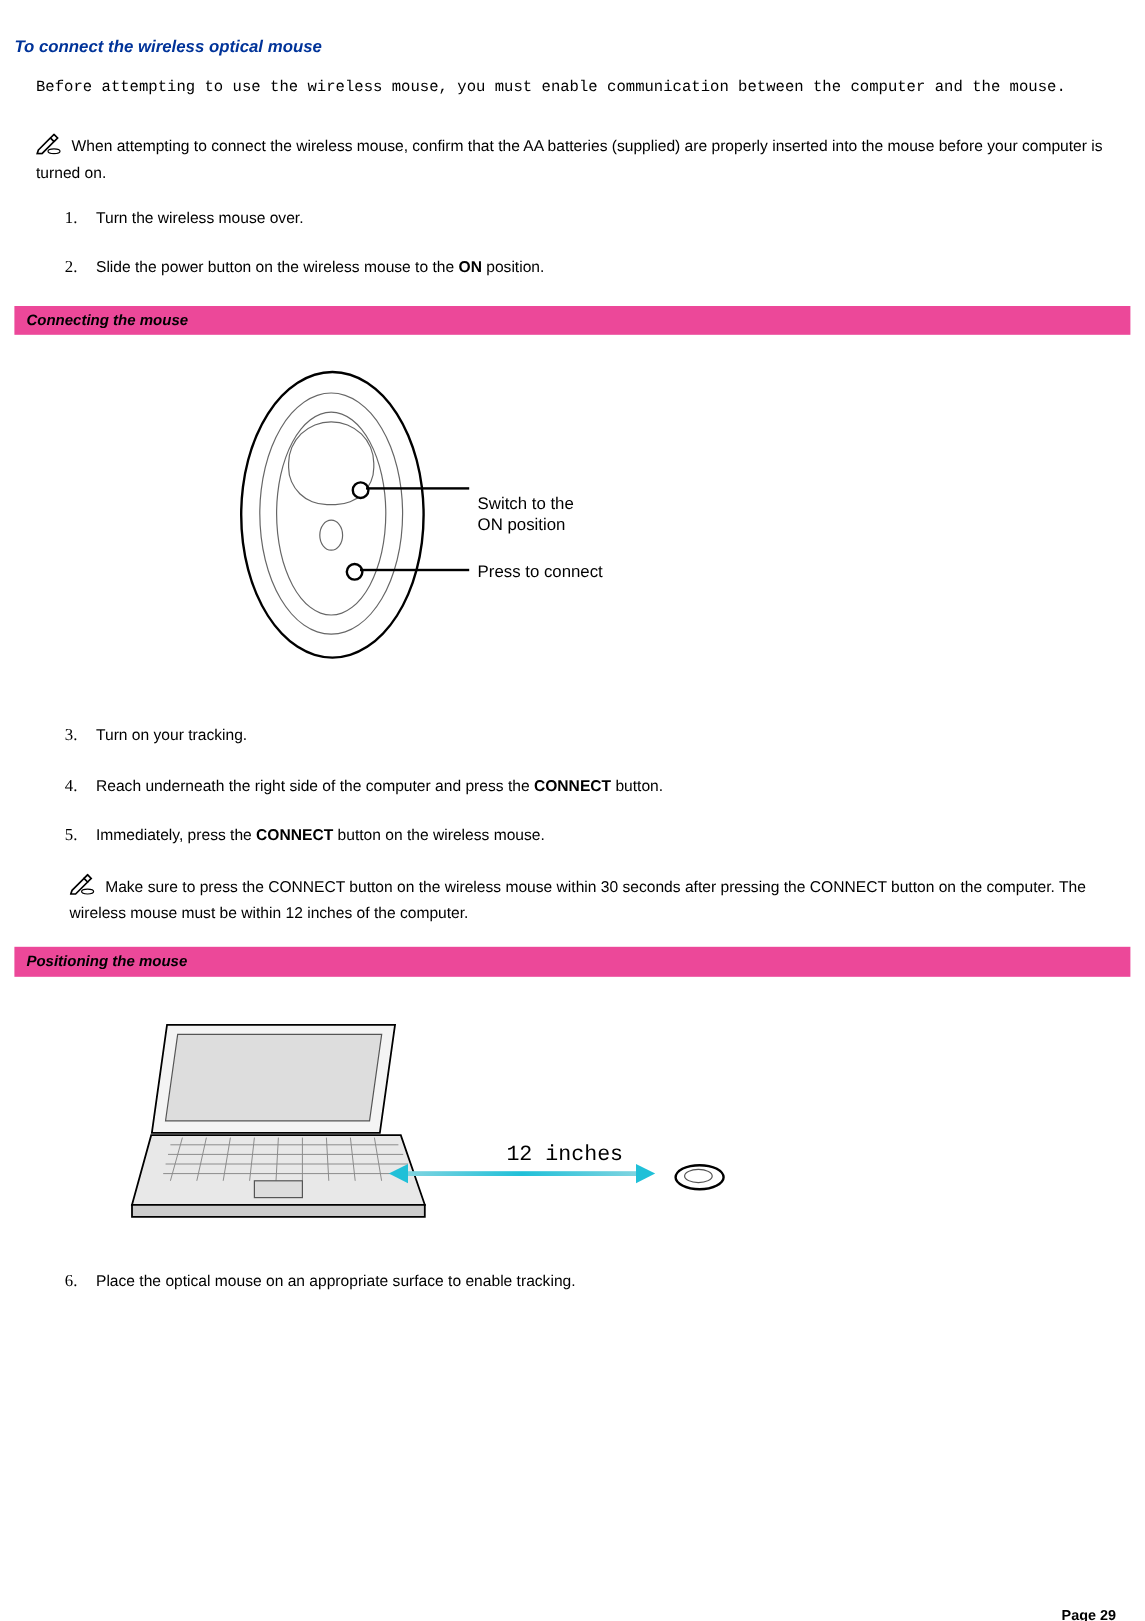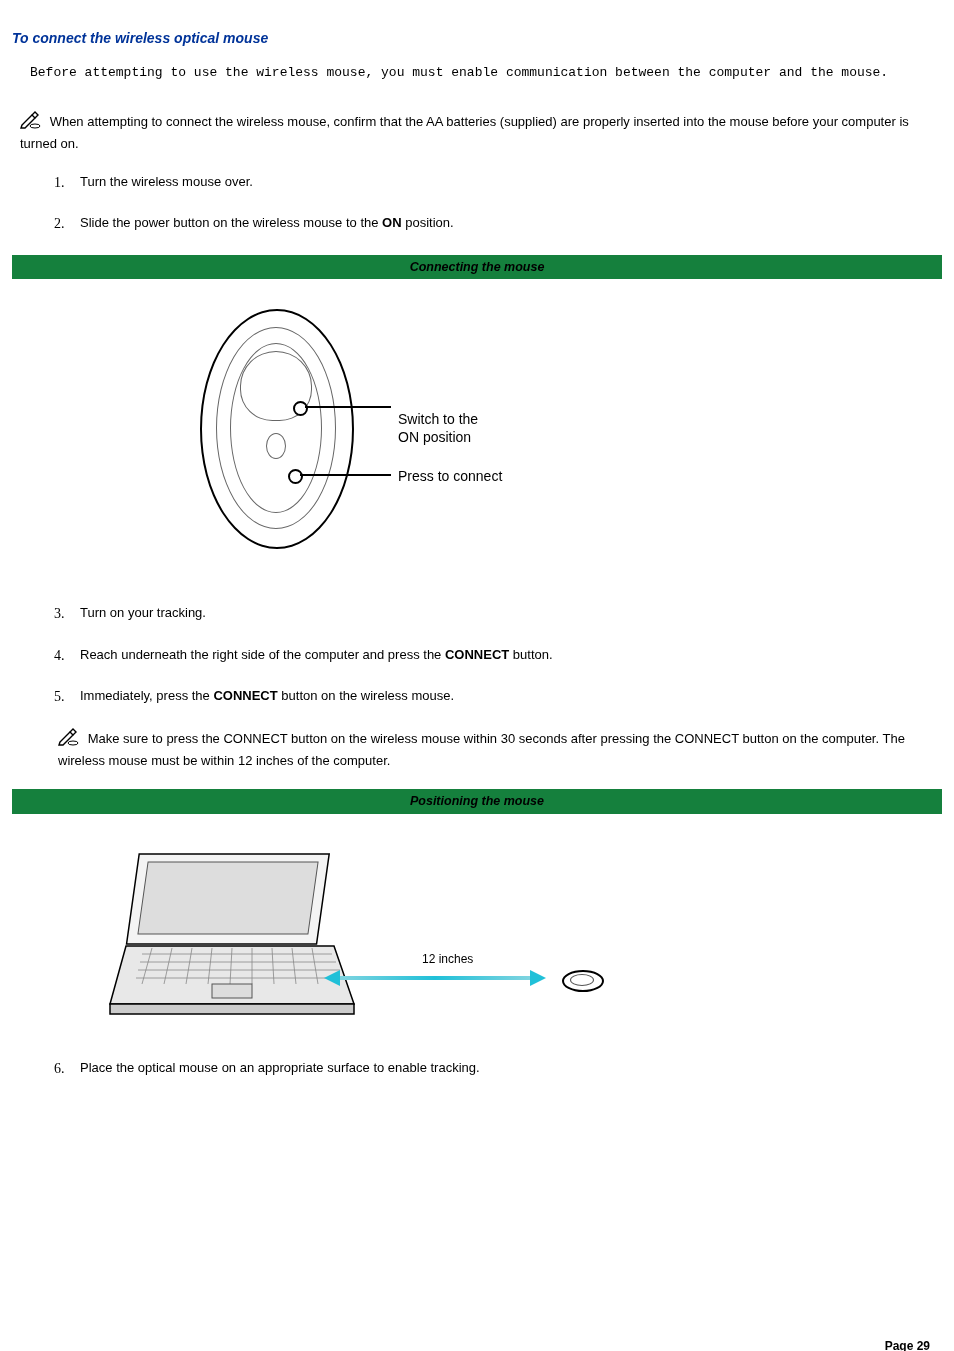--- a/index.html
+++ b/index.html
@@ -16,21 +16,21 @@
       color: #003399;
       font-size: 14px;
       margin: 18px 0 12px 0;
       font-style: italic;
     }
     .intro {
       margin: 14px 0 28px 18px;
       font-family: Liberation Mono, monospace;
     }
     .note-block {
-      margin: 16px 0 18px 8px;
+      margin: 16px 0 18px 18px;
     }
     .note-icon {
       display: inline-block;
       vertical-align: middle;
       margin-right: 4px;
     }
     ol.steps {
       list-style: none;
       counter-reset: step;
       padding: 0;
@@ -44,27 +44,26 @@
     }
     ol.steps > li::before {
       content: counter(step) ".";
       position: absolute;
       left: 42px;
       top: 0;
       font-family: "Times New Roman", serif;
       font-size: 14px;
     }
     .sub-header {
-      background: #15803d;
+      background: #ec4899;
       font-style: italic;
       font-weight: bold;
       font-size: 12.5px;
       padding: 3px 10px;
       margin: 0 0 4px 0;
-      text-align: center;
     }
     .figure-box {
       margin: 20px 0 44px 0;
     }
     .figure-box-2 {
       margin: 8px 0 24px 0;
     }
     .page-footer {
       text-align: right;
       font-weight: bold;
@@ -117,21 +116,21 @@
     .arrow-head-l {
       position:absolute; left:222px; top:136px; width:0; height:0;
       border-top:8px solid transparent; border-bottom:8px solid transparent;
       border-right:16px solid #20c0d8;
     }
     .arrow-head-r {
       position:absolute; left:428px; top:136px; width:0; height:0;
       border-top:8px solid transparent; border-bottom:8px solid transparent;
       border-left:16px solid #20c0d8;
     }
-    .lbl2 { position:absolute; font-family: Liberation Sans, sans-serif; font-size:12px; }
+    .lbl2 { position:absolute; font-family: Liberation Mono, monospace; font-size:18px; }
     .small-mouse {
       position:absolute; left:460px; top:136px; width:38px; height:18px;
       border:2px solid #000; border-radius:50%;
     }
     .small-mouse-i {
       position:absolute; left:468px; top:140px; width:22px; height:10px;
       border:1px solid #555; border-radius:50%;
     }
   </style>
 </head>

